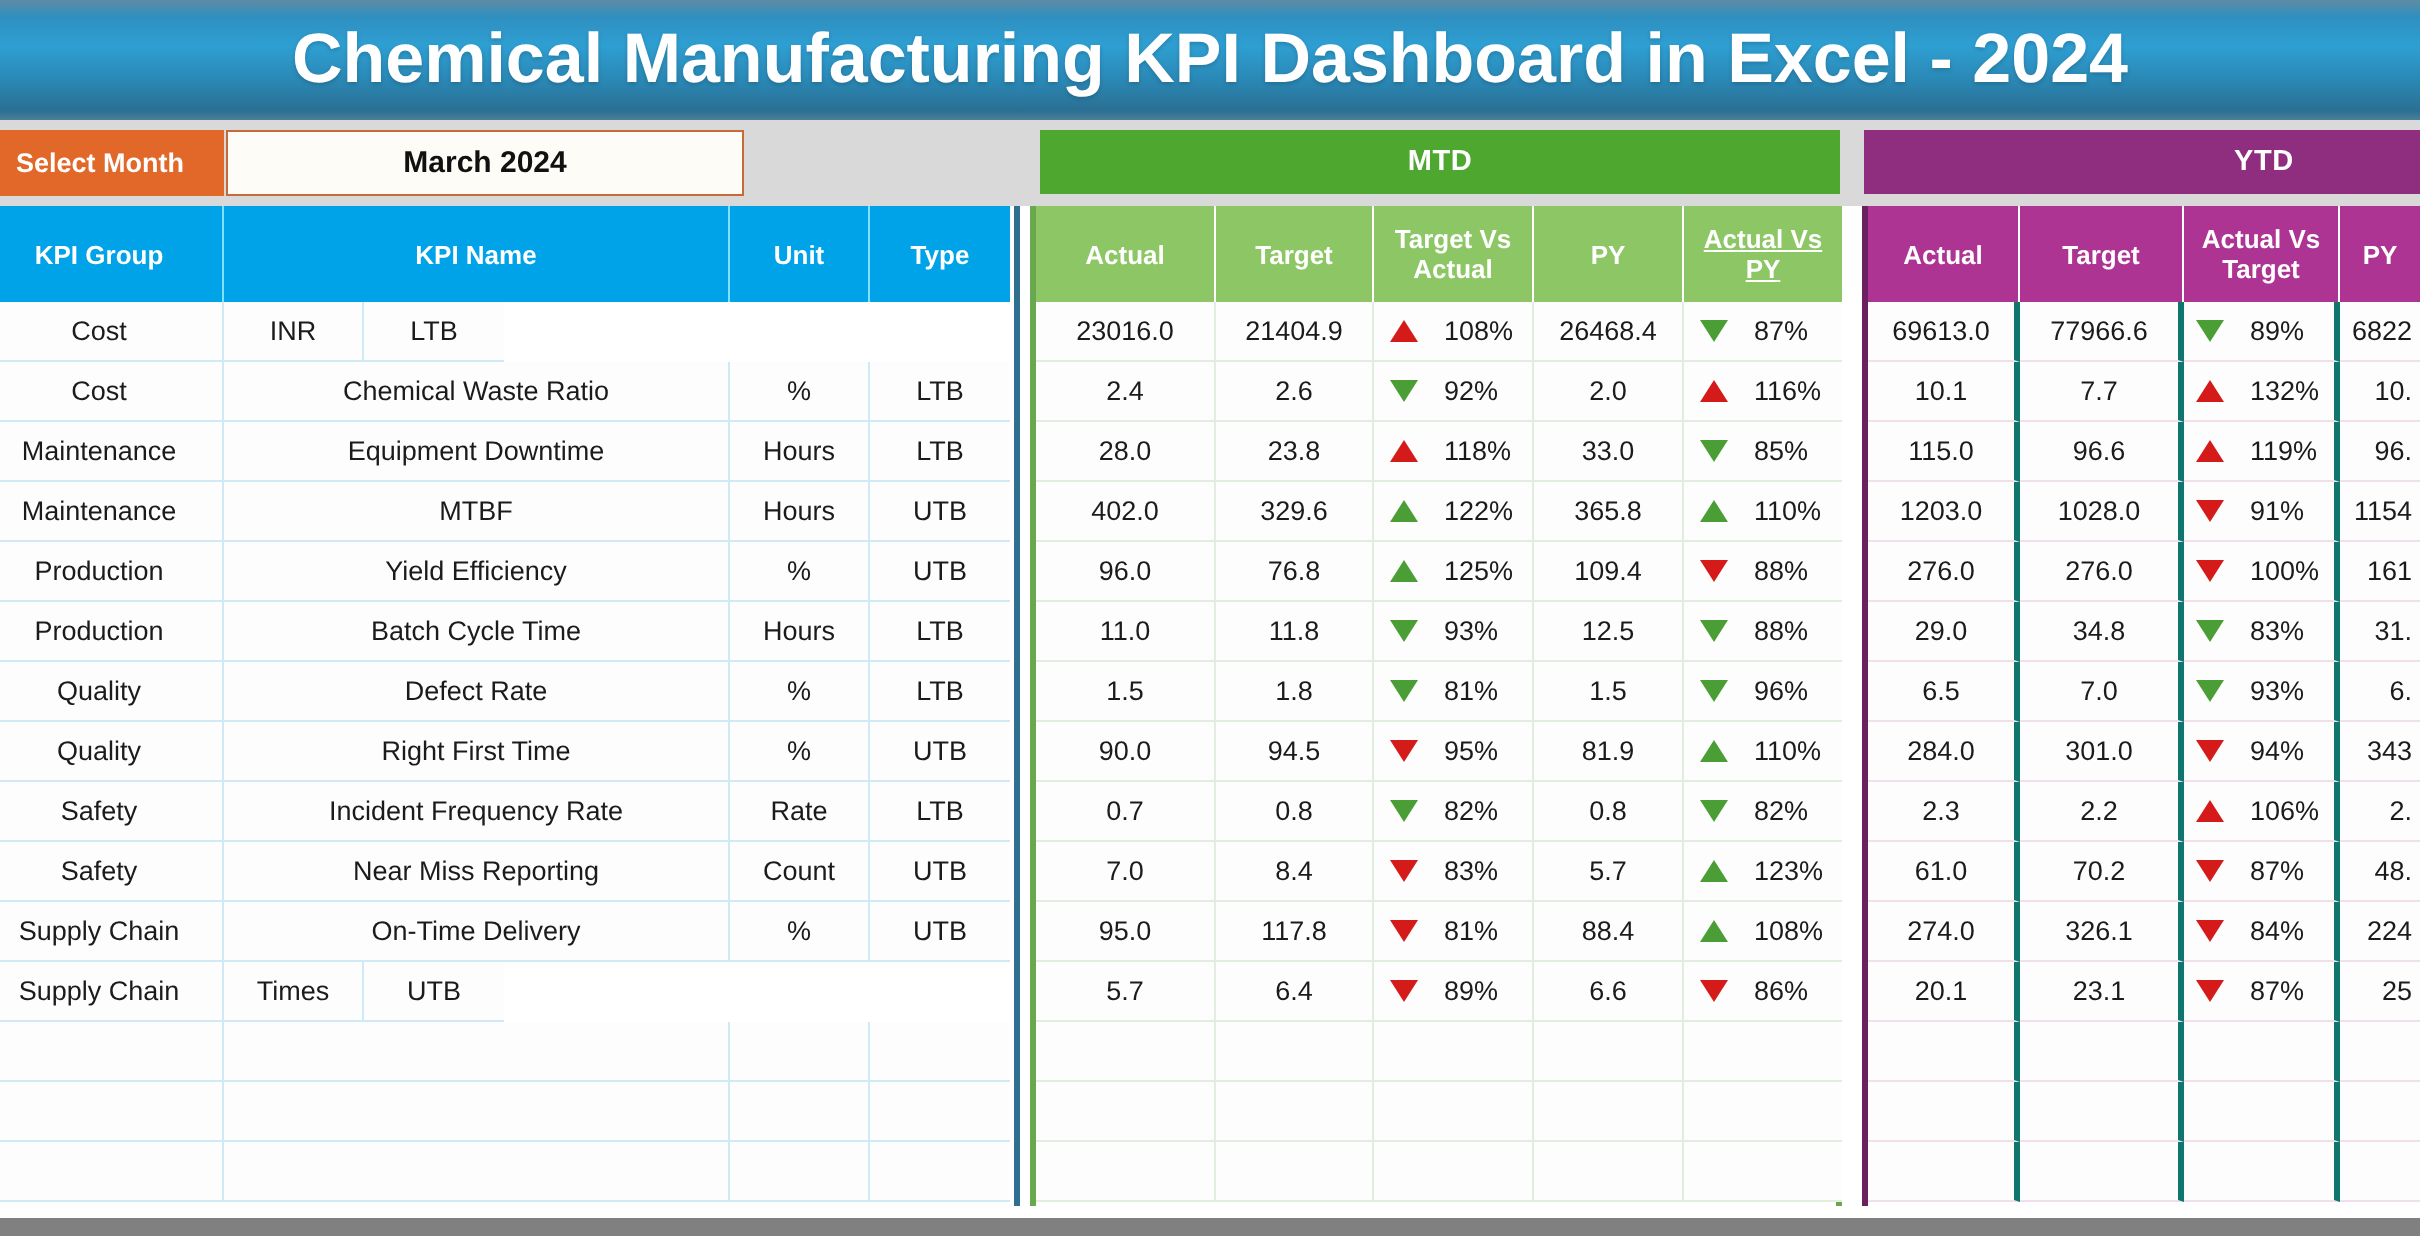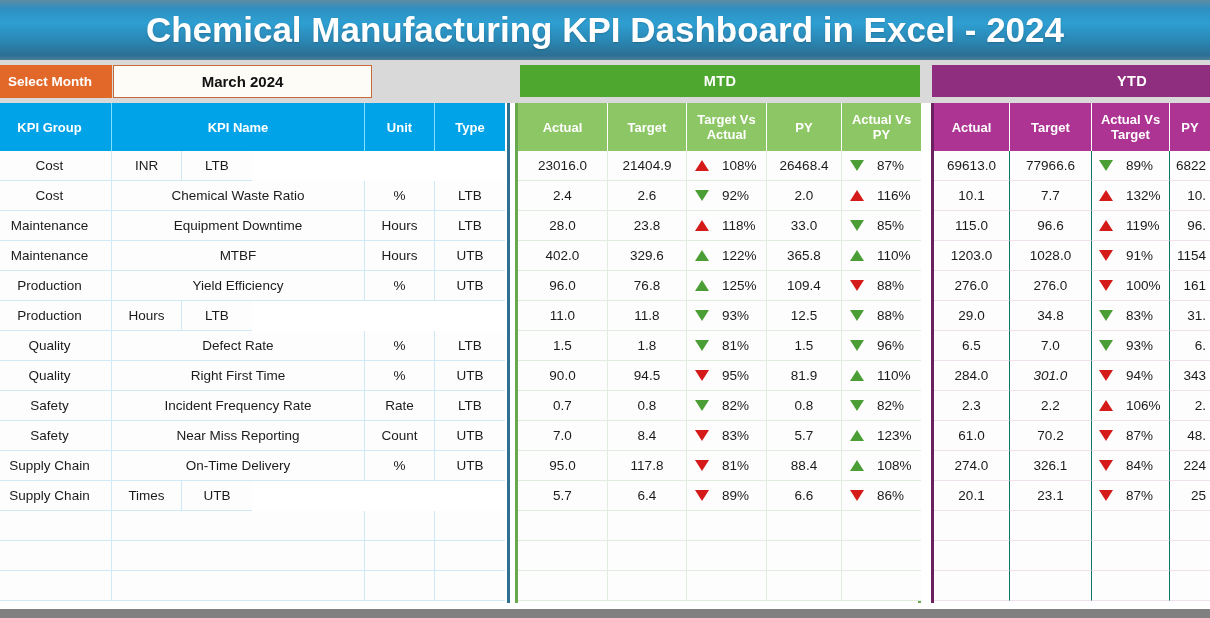--- a/index.html
+++ b/index.html
@@ -169,21 +169,21 @@
     justify-content: center;
     font-size: 13.5px;
     color: #1b1b1b;
     background: #fdfdfd;
     padding: 0 4px;
     overflow: hidden;
     white-space: nowrap;
   }
   .dcell.binfo  { border-right: 1px solid #cfe9f5; border-bottom: 1px solid #cfe9f5; }
   .dcell.bgreen { border-right: 1px solid #e3ece0; border-bottom: 1px solid #e3ece0; }
-  .dcell.bpurp  { border-right: 1px solid #0f766e; border-bottom: 1px solid #efe0ec; }
+  .dcell.bpurp  { border-right: 3px solid #0f766e; border-bottom: 1px solid #efe0ec; }
   .dcell:last-child { border-right: none; }
 
   
   .var-cell {
     justify-content: center;
     gap: 13px;
   }
   .arrow {
     width: 0; height: 0;
     flex: 0 0 auto;
@@ -265,20 +265,21 @@
           <div class="dcell binfo" style="width: 70px;">UTB</div>
         </div>
         <div class="drow" style="top: 168px;">
           <div class="dcell binfo" style="width: 124px;">Production</div>
           <div class="dcell binfo" style="width: 253px;">Yield Efficiency</div>
           <div class="dcell binfo" style="width: 70px;">%</div>
           <div class="dcell binfo" style="width: 70px;">UTB</div>
         </div>
         <div class="drow" style="top: 198px;">
           <div class="dcell binfo" style="width: 124px;">Production</div>
+          <div class="dcell binfo" style="width: 253px;">Batch Cycle Time</div>
           <div class="dcell binfo" style="width: 70px;">Hours</div>
           <div class="dcell binfo" style="width: 70px;">LTB</div>
         </div>
         <div class="drow" style="top: 228px;">
           <div class="dcell binfo" style="width: 124px;">Quality</div>
           <div class="dcell binfo" style="width: 253px;">Defect Rate</div>
           <div class="dcell binfo" style="width: 70px;">%</div>
           <div class="dcell binfo" style="width: 70px;">LTB</div>
         </div>
         <div class="drow" style="top: 258px;">
@@ -330,21 +331,21 @@
         </div>
       </div>
   </div>
 
   <div class="block" id="block-mtd">
     <div class="hdr-row" id="hdr-mtd">
         <div class="hcell green" style="width: 90px;">Actual</div>
         <div class="hcell green" style="width: 79px;">Target</div>
         <div class="hcell green" style="width: 80px;">Target Vs Actual</div>
         <div class="hcell green" style="width: 75px;">PY</div>
-        <div class="hcell green" style="width: 79px;">Actual Vs PY</div>
+        <div class="hcell green" style="width: 79px; text-decoration: underline;">Actual Vs PY</div>
       </div>
     <div id="rows-mtd">
         <div class="drow" style="top: 48px;">
           <div class="dcell bgreen" style="width: 90px;">23016.0</div>
           <div class="dcell bgreen" style="width: 79px;">21404.9</div>
           <div class="dcell var-cell bgreen" style="width: 80px;">
             <span class="arrow up bad"></span>
             <span class="pct">108%</span>
           </div>
           <div class="dcell bgreen" style="width: 75px;">26468.4</div>
@@ -586,21 +587,21 @@
           <div class="dcell bpurp" style="width: 76px;">6.5</div>
           <div class="dcell bpurp" style="width: 82px;">7.0</div>
           <div class="dcell var-cell bpurp" style="width: 78px;">
             <span class="arrow down good"></span>
             <span class="pct">93%</span>
           </div>
           <div class="dcell bpurp" style="width: 40px; justify-content: flex-end;">6.</div>
         </div>
         <div class="drow" style="top: 258px;">
           <div class="dcell bpurp" style="width: 76px;">284.0</div>
-          <div class="dcell bpurp" style="width: 82px; font-style: italic;">301.0</div>
+          <div class="dcell bpurp" style="width: 82px;">301.0</div>
           <div class="dcell var-cell bpurp" style="width: 78px;">
             <span class="arrow down bad"></span>
             <span class="pct">94%</span>
           </div>
           <div class="dcell bpurp" style="width: 40px; justify-content: flex-end;">343</div>
         </div>
         <div class="drow" style="top: 288px;">
           <div class="dcell bpurp" style="width: 76px;">2.3</div>
           <div class="dcell bpurp" style="width: 82px;">2.2</div>
           <div class="dcell var-cell bpurp" style="width: 78px;">

